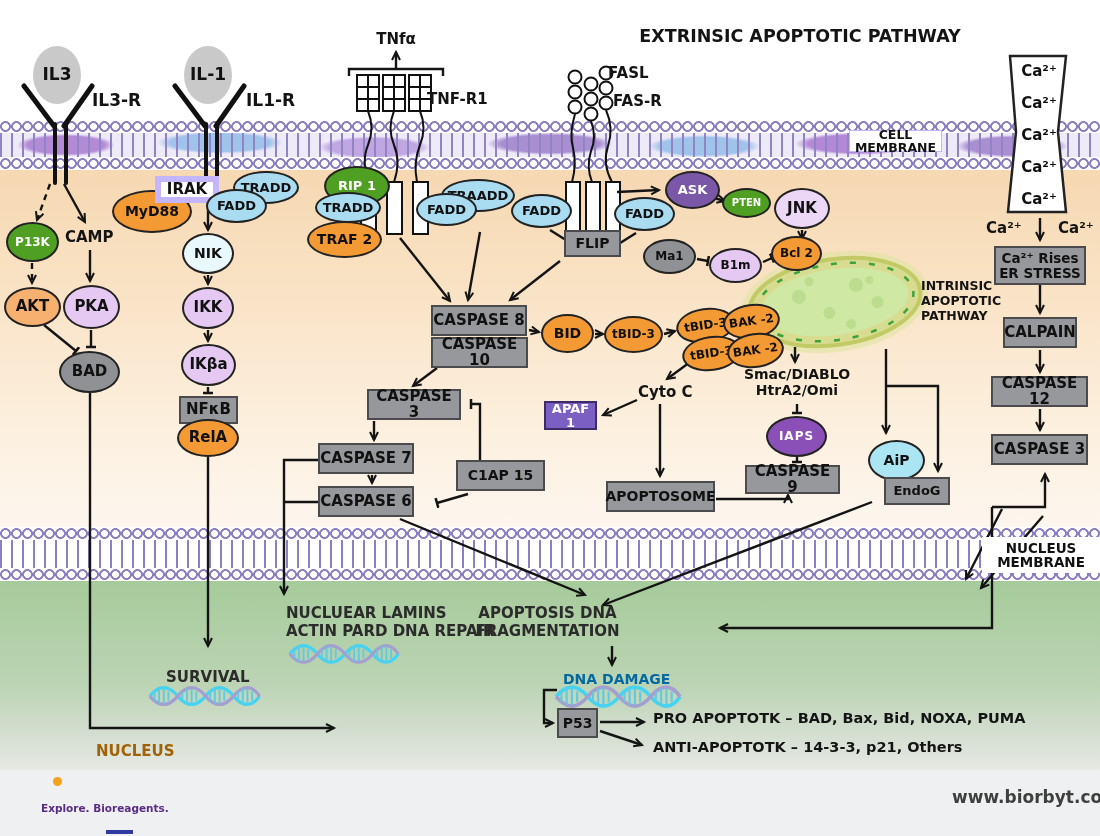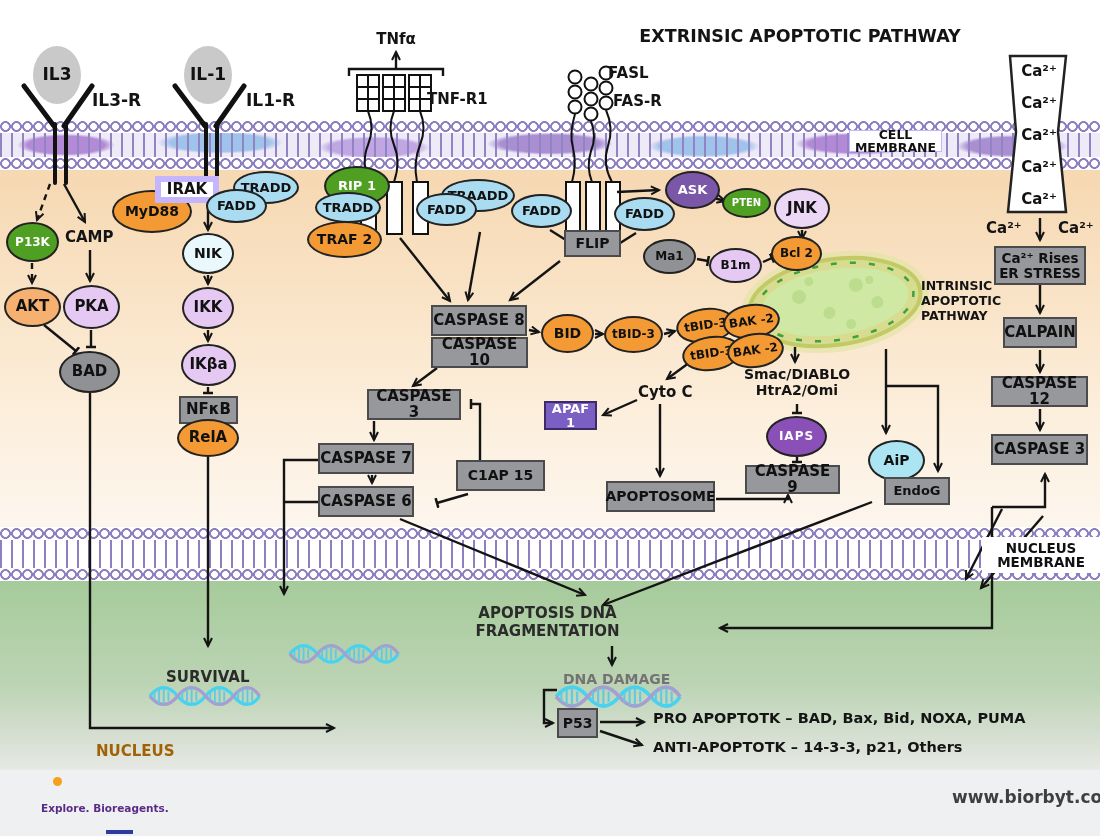--- a/index.html
+++ b/index.html
@@ -307,22 +307,26 @@
   <div class="txt" style="left:986px;top:219px;font-size:15px;">Ca²⁺</div>
   <div class="txt" style="left:1058px;top:219px;font-size:15px;">Ca²⁺</div>
   <div class="node gbox" style="left:994px;top:246px;width:92px;height:39px;flex-direction:column;font-size:13.5px;">
     <div>Ca²⁺ Rises</div>
     <div>ER STRESS</div>
   </div>
   <div class="node gbox" style="left:1003px;top:317px;width:74px;height:31px;">CALPAIN</div>
   <div class="node gbox" style="left:991px;top:376px;width:97px;height:31px;">CASPASE 12</div>
   <div class="node gbox" style="left:991px;top:434px;width:97px;height:31px;">CASPASE 3</div>
 
+  <div class="txt" style="left:286px;top:604px;font-size:15px;color:#2b2b2b;text-align:left;">
+    <div>NUCLUEAR LAMINS</div>
+    <div>ACTIN PARD DNA REPAIR</div>
+  </div>
   <div class="txt wrap" style="left:470px;top:604px;width:155px;font-size:15px;color:#2b2b2b;text-align:center;">APOPTOSIS DNA FRAGMENTATION</div>
-  <div class="txt" style="left:563px;top:671px;font-size:14px;color:#737373;">DNA DAMAGE</div>
+  <div class="txt" style="left:563px;top:671px;font-size:14px;color:#0369a1;">DNA DAMAGE</div>
   <div class="node gbox" style="left:557px;top:708px;width:41px;height:30px;font-size:14px;">P53</div>
   <div class="txt" style="left:653px;top:710px;font-size:14.5px;">PRO APOPTOTK – BAD, Bax, Bid, NOXA, PUMA</div>
   <div class="txt" style="left:653px;top:739px;font-size:14.5px;">ANTI-APOPTOTK – 14-3-3, p21, Others</div>
   <div class="txt" style="left:166px;top:668px;font-size:15px;color:#2b2b2b;">SURVIVAL</div>
   <div class="txt" style="left:96px;top:742px;font-size:15px;color:#a16207;">NUCLEUS</div>
 
   <div class="logo-dot"></div>
   <div class="tagline">Explore. Bioreagents.</div>
   <div class="bluebar"></div>
   <div class="txt" style="left:952px;top:787px;font-size:17px;color:#3f3f3f;">www.biorbyt.com</div>

